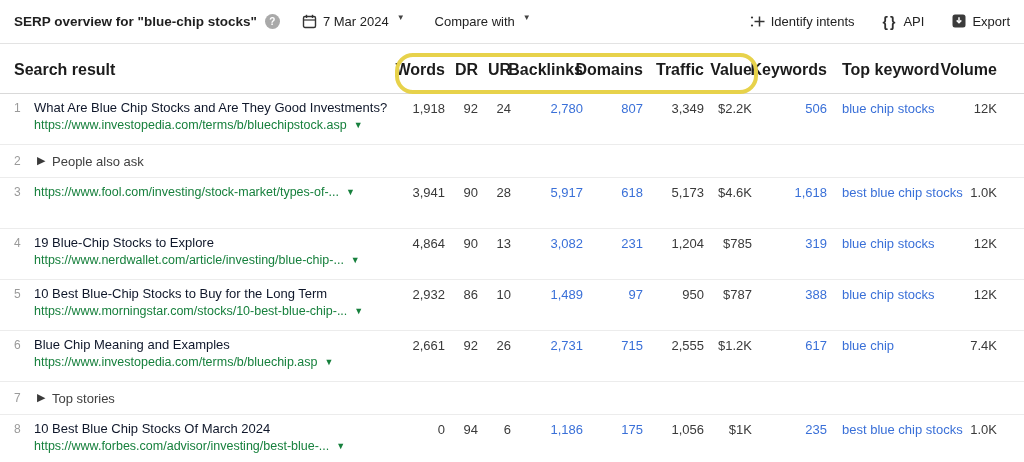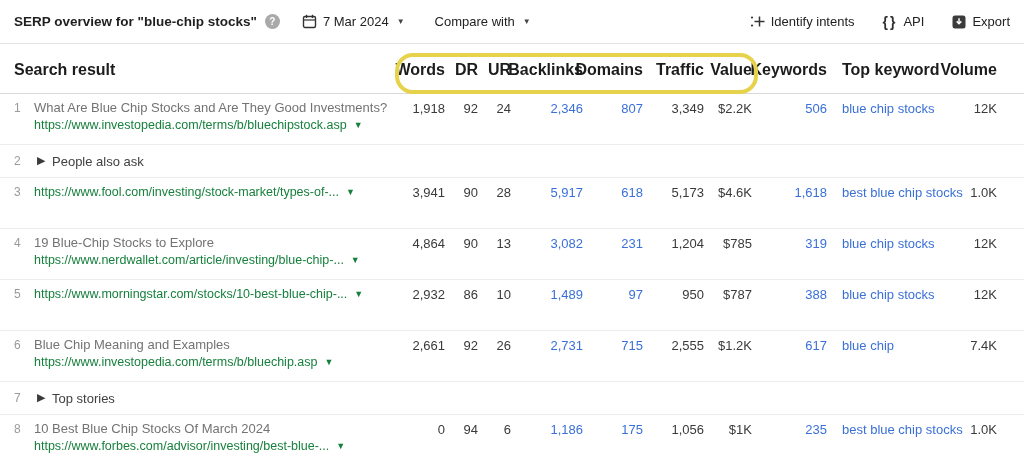--- a/index.html
+++ b/index.html
@@ -13,21 +13,21 @@
   .toolbar{
     display:flex;align-items:center;height:44px;padding:0 14px;
     border-bottom:1px solid #e3e3e3;box-sizing:border-box;white-space:nowrap;
   }
   .tb-title{font-weight:bold;font-size:13.5px;color:#1f1f1f;}
   .help{
     width:15px;height:15px;border-radius:50%;background:#a9a9a9;color:#fff;
     font-size:10px;font-weight:bold;display:inline-flex;align-items:center;
     justify-content:center;margin-left:8px;flex:0 0 auto;cursor:pointer;
   }
-  .tb-btn{display:inline-flex;align-items:center;gap:6px;font-size:13px;color:#222;cursor:pointer;}
+  .tb-btn{display:inline-flex;gap:6px;font-size:13px;color:#222;cursor:pointer;}
   .tb-date{margin-left:22px;}
   .tb-compare{margin-left:30px;}
   .tb-right{margin-left:28px;}
   .caret{font-size:8px;color:#444;margin-left:2px;line-height:1;}
   .spacer{flex:1;}
   .braces{font-weight:600;font-size:14px;letter-spacing:2px;color:#2e2e2e;}
   
   .thead{position:relative;height:49px;border-bottom:1px solid #d9d9d9;}
   .hc{position:absolute;top:17px;font-weight:bold;font-size:16px;color:#1c1c1c;white-space:nowrap;}
   .h-search{left:14px;}
@@ -38,21 +38,21 @@
   .c-topkw{left:842px;}
   
   .row{position:relative;border-bottom:1px solid #ececec;}
   .row.result{height:50px;}
   .row.section{height:32px;}
   .rows .row:last-child{border-bottom:none;}
   .c{position:absolute;white-space:nowrap;font-size:13px;}
   .c-num{left:14px;top:7px;color:#9a9a9a;font-size:12px;}
   .section .c-num{top:9px;}
   .c-search{left:34px;top:5px;}
-  .title{color:#737373;text-decoration:none;display:block;line-height:17px;cursor:pointer;}
+  .title{color:#0f172a;text-decoration:none;display:block;line-height:17px;cursor:pointer;}
   .urlline{display:flex;align-items:center;gap:7px;line-height:16px;margin-top:1px;}
   .url{color:#17803d;font-size:12.5px;text-decoration:none;cursor:pointer;}
   .urlcaret{color:#17803d;font-size:9px;cursor:pointer;line-height:1;}
   .num-cell{top:7px;}
   .plain{color:#3a3a3a;}
   .mlink{color:#3a70d8;text-decoration:none;cursor:pointer;}
   .c-tri{left:37px;top:9px;font-size:11px;color:#3a3a3a;cursor:pointer;}
   .c-label{left:52px;top:9px;color:#404040;cursor:pointer;}
   
   .ring{
@@ -140,21 +140,21 @@
     <div class="c c-search">
       <a class="title">What Are Blue Chip Stocks and Are They Good Investments?</a>
       <div class="urlline">
         <a class="url">https://www.investopedia.com/terms/b/bluechipstock.asp</a>
         <span class="urlcaret">▼</span>
       </div>
     </div>
     <span class="c num-cell plain c-words">1,918</span>
     <span class="c num-cell plain c-dr">92</span>
     <span class="c num-cell plain c-ur">24</span>
-    <a class="c num-cell mlink c-backlinks">2,346</a>
+    <a class="c num-cell mlink c-backlinks">2,780</a>
     <a class="c num-cell mlink c-domains">807</a>
     <span class="c num-cell plain c-traffic">3,349</span>
     <span class="c num-cell plain c-value">$2.2K</span>
     <a class="c num-cell mlink c-keywords">506</a>
     <a class="c num-cell mlink c-topkw">blue chip stocks</a>
     <span class="c num-cell plain c-volume">12K</span>
   </div>
 
   <div class="row section">
     <span class="c c-num">2</span>
@@ -199,20 +199,21 @@
     <span class="c num-cell plain c-traffic">1,204</span>
     <span class="c num-cell plain c-value">$785</span>
     <a class="c num-cell mlink c-keywords">319</a>
     <a class="c num-cell mlink c-topkw">blue chip stocks</a>
     <span class="c num-cell plain c-volume">12K</span>
   </div>
 
   <div class="row result">
     <span class="c c-num">5</span>
     <div class="c c-search">
+      <a class="title">10 Best Blue-Chip Stocks to Buy for the Long Term</a>
       <div class="urlline">
         <a class="url">https://www.morningstar.com/stocks/10-best-blue-chip-...</a>
         <span class="urlcaret">▼</span>
       </div>
     </div>
     <span class="c num-cell plain c-words">2,932</span>
     <span class="c num-cell plain c-dr">86</span>
     <span class="c num-cell plain c-ur">10</span>
     <a class="c num-cell mlink c-backlinks">1,489</a>
     <a class="c num-cell mlink c-domains">97</a>

